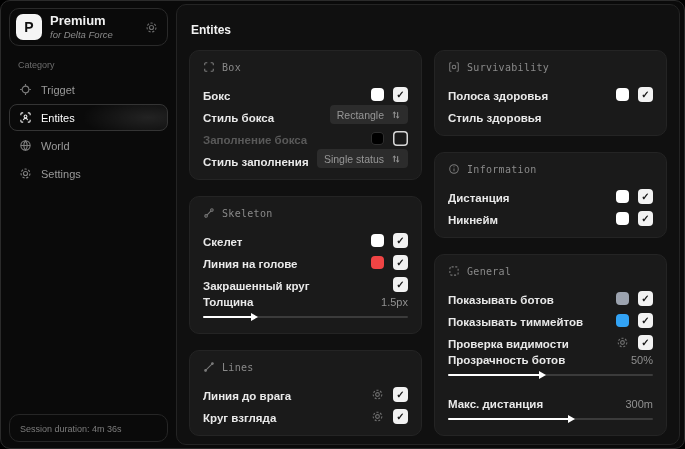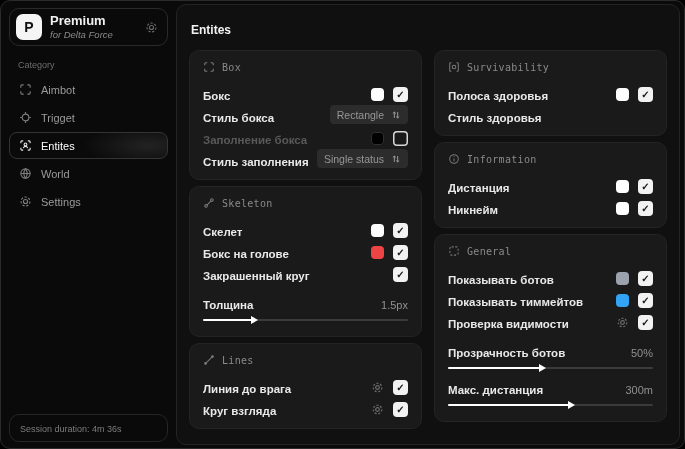--- a/index.html
+++ b/index.html
@@ -57,21 +57,21 @@
   }
 
   
   .main-panel {
     position: absolute; left: 175px; top: 3px; right: 4px; bottom: 3px;
     background: #101010; border: 1px solid #242424; border-radius: 10px;
     padding: 11px 12px;
   }
   .main-title { font-size: 12px; font-weight: 700; color: #f2f2f2; margin: 7px 0 13px 2px; }
   .columns { display: flex; gap: 12px; align-items: flex-start; }
-  .col { flex: 1; display: flex; flex-direction: column; gap: 6px; }
+  .col { flex: 1; display: flex; flex-direction: column; gap: 16px; }
 
   .card {
     background: #1a1a1a; border: 1px solid #242424; border-radius: 10px;
     padding: 10px 13px 11px 13px;
   }
   .card-header {
     display: flex; align-items: center; gap: 7px;
     color: #8a8a8a; font-family: "DejaVu Sans Mono", monospace;
     font-size: 10px; letter-spacing: 0.3px; margin-bottom: 7px;
   }
@@ -96,21 +96,21 @@
   .dropdown {
     height: 19px; background: #2c2c2c; border-radius: 4px; padding: 0 7px;
     display: flex; align-items: center; gap: 7px; color: #969696;
     font-size: 10.5px; cursor: pointer;
   }
   .dropdown .dicon { display: flex; color: #a5a5a5; }
 
   .row-gear { color: #6f6f6f; display: flex; cursor: pointer; }
   .row-value { font-size: 11px; color: #909090; }
 
-  .slider-block { margin-top: 13px; }
+  .slider-block { margin-top: 0; }
   .slider-row { display: flex; justify-content: space-between; align-items: center; height: 20px; }
   .slider { position: relative; height: 10px; cursor: pointer; }
   .slider .track { position: absolute; left: 0; right: 0; top: 4px; height: 2px; background: #3b3b3b; border-radius: 1px; }
   .slider .fill { position: absolute; left: 0; top: 4px; height: 2px; background: #ffffff; border-radius: 1px; }
   .slider .thumb {
     position: absolute; right: -6px; top: -3px;
     width: 0; height: 0;
     border-top: 4px solid transparent; border-bottom: 4px solid transparent;
     border-left: 7px solid #ffffff;
   }
@@ -135,28 +135,20 @@
         </svg>
       </span>
     </div>
 
     <div class="category-label">Category</div>
 
     <div class="nav">
       <div class="nav-item">
         <span class="nicon">
           <svg width="13" height="13" viewBox="0 0 14 14" fill="none" stroke="currentColor" stroke-width="1.2">
-            <path d="M2 5V3.2A1.2 1.2 0 0 1 3.2 2H5M9 2h1.8A1.2 1.2 0 0 1 12 3.2V5M12 9v1.8a1.2 1.2 0 0 1-1.2 1.2H9M5 12H3.2A1.2 1.2 0 0 1 2 10.8V9"></path>
-          </svg>
-        </span>
-        <span>Aimbot</span>
-      </div>
-      <div class="nav-item">
-        <span class="nicon">
-          <svg width="13" height="13" viewBox="0 0 14 14" fill="none" stroke="currentColor" stroke-width="1.2">
             <circle cx="7" cy="7" r="3.6"></circle>
               <path d="M7 1.2V3M7 11v1.8M1.2 7H3M11 7h1.8"></path>
           </svg>
         </span>
         <span>Trigget</span>
       </div>
       <div class="nav-item active">
         <span class="nicon">
           <svg width="13" height="13" viewBox="0 0 14 14" fill="none" stroke="currentColor" stroke-width="1.2">
             <path d="M2 4.5V3.2A1.2 1.2 0 0 1 3.2 2H4.5M9.5 2h1.3A1.2 1.2 0 0 1 12 3.2v1.3M12 9.5v1.3a1.2 1.2 0 0 1-1.2 1.2H9.5M4.5 12H3.2A1.2 1.2 0 0 1 2 10.8V9.5"></path>
@@ -267,21 +259,21 @@
           <div class="row">
             <span class="row-label">Скелет</span>
             <span class="controls">
               <span class="swatch" style="background-color: rgb(255, 255, 255);"></span>
               <span class="checkbox" data-checked="true">
                   <span class="check">✓</span>
                 </span>
             </span>
           </div>
           <div class="row">
-            <span class="row-label">Бокс на голове</span>
+            <span class="row-label">Линия на голове</span>
             <span class="controls">
               <span class="swatch" style="background-color: rgb(239, 68, 68);"></span>
               <span class="checkbox" data-checked="true">
                   <span class="check">✓</span>
                 </span>
             </span>
           </div>
           <div class="row">
             <span class="row-label">Закрашенный круг</span>
             <span class="controls">
@@ -449,21 +441,21 @@
               <span class="row-label">Прозрачность ботов</span>
               <span class="row-value">50%</span>
             </div>
             <div class="slider">
               <div class="track"></div>
               <div class="fill" style="width: 45%;">
                   <div class="thumb"></div>
                 </div>
             </div>
           </div>
-          <div class="slider-block" style="margin-top:7px">
+          <div class="slider-block" style="margin-top:14px">
             <div class="slider-row">
               <span class="row-label">Макс. дистанция</span>
               <span class="row-value">300m</span>
             </div>
             <div class="slider">
               <div class="track"></div>
               <div class="fill" style="width: 59%;">
                   <div class="thumb"></div>
                 </div>
             </div>

